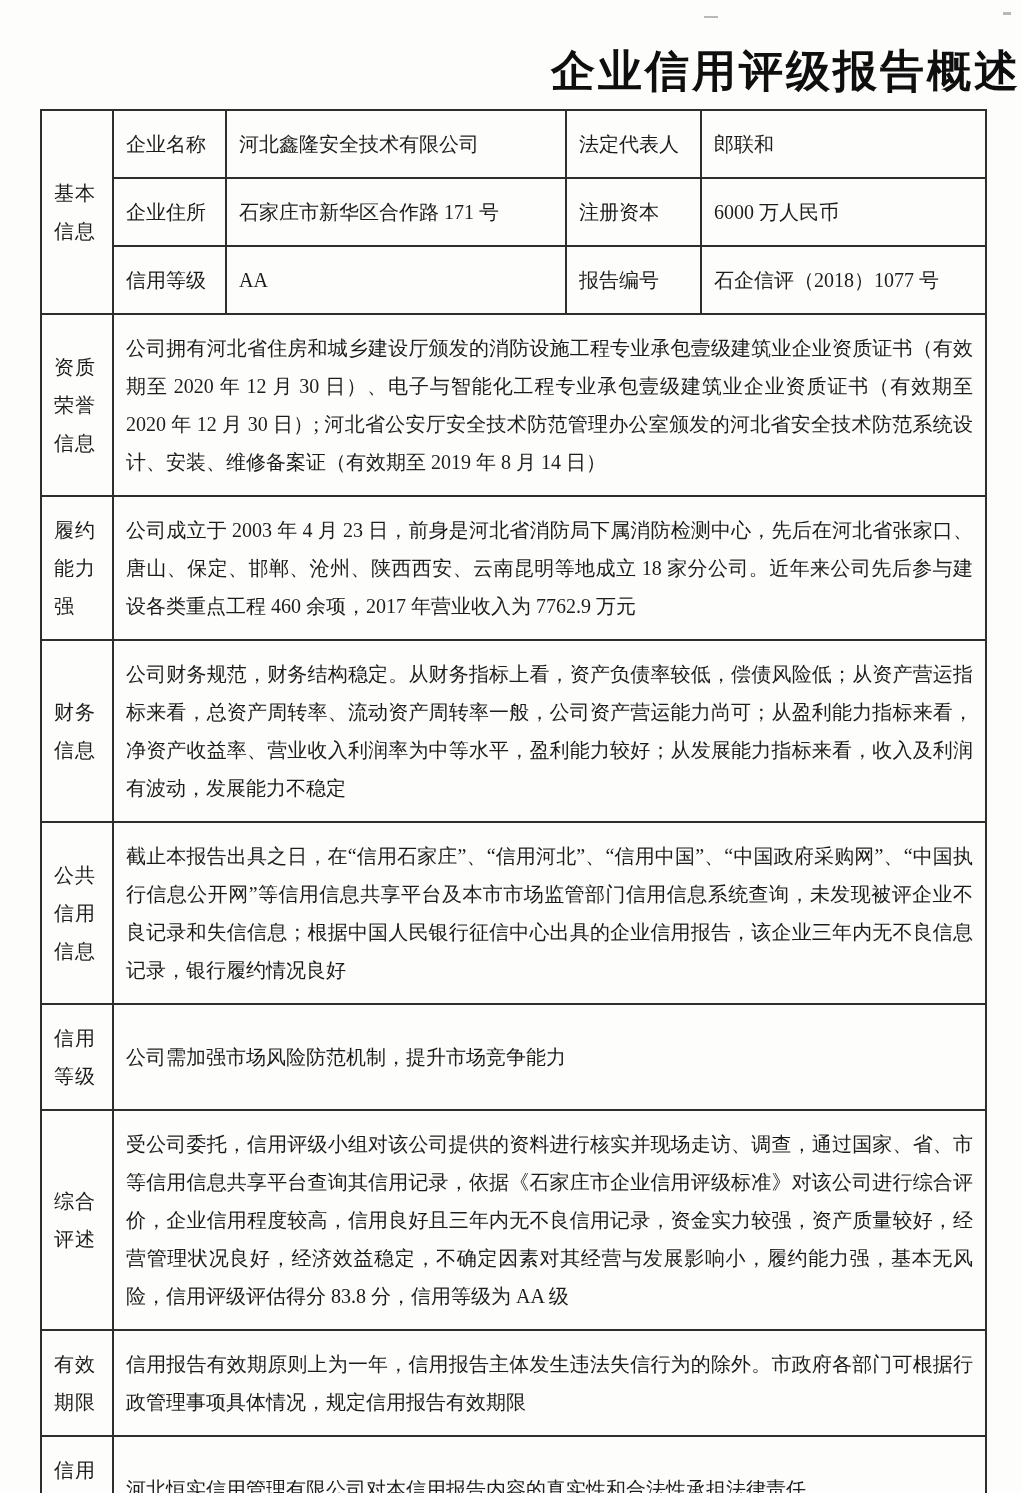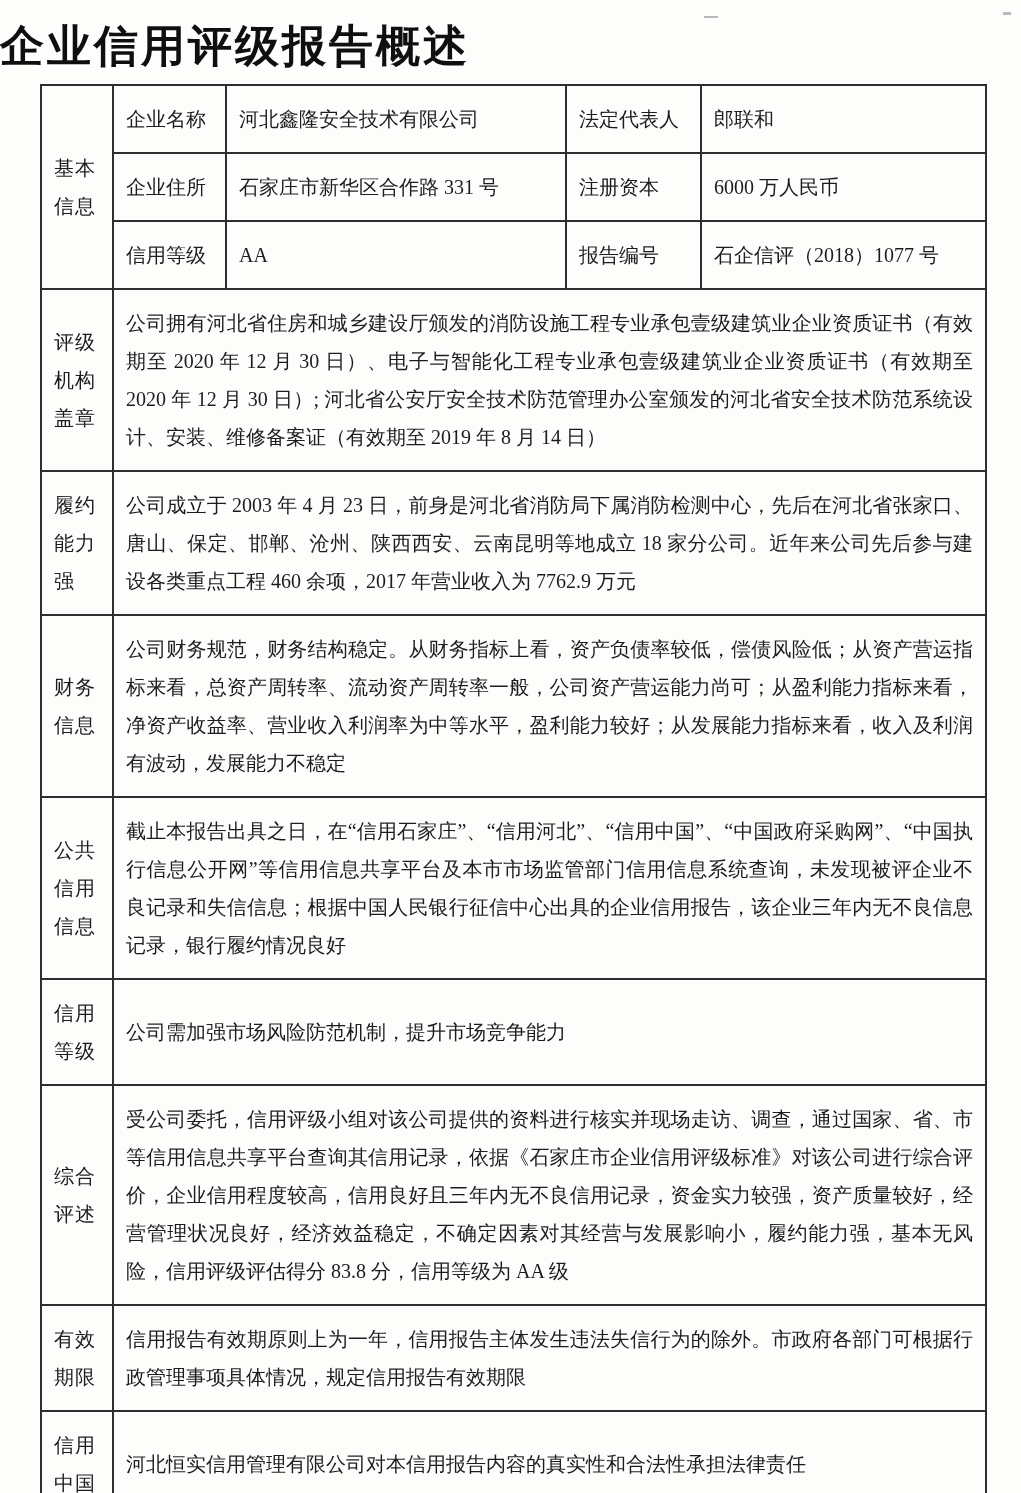--- a/index.html
+++ b/index.html
@@ -7,22 +7,22 @@
     position:relative;
     width:1021px;height:1493px;
     background:#fdfdfc;
     margin:0 auto;
     overflow:hidden;
     font-family:"Liberation Serif","DejaVu Serif",serif;
     color:#1c1c1c;
   }
   .doc-title{
     margin:0;
-    padding-top:17px;
-    text-align:left;
+    padding-top:42px;
+    text-align:right;
     font-family:"Liberation Sans","DejaVu Sans",sans-serif;
     font-weight:900;
     font-size:44px;
     letter-spacing:3px;
     color:#0f0f0f;
   }
   table.grid{
     border-collapse:collapse;
     table-layout:fixed;
     margin-left:40px;
@@ -106,33 +106,33 @@
     <tbody>
         <tr style="height:43px">
       <td class="cat" rowspan="3">基本信息</td>
       <td class="flabel">企业名称</td>
       <td class="fvalue">河北鑫隆安全技术有限公司</td>
       <td class="flabel">法定代表人</td>
       <td class="fvalue">郎联和</td>
     </tr>
     <tr style="height:43px">
       <td class="flabel">企业住所</td>
-      <td class="fvalue">石家庄市新华区合作路 331 号</td>
+      <td class="fvalue">石家庄市新华区合作路 171 号</td>
       <td class="flabel">注册资本</td>
       <td class="fvalue">6000 万人民币</td>
     </tr>
     <tr style="height:43px">
       <td class="flabel">信用等级</td>
       <td class="fvalue">AA</td>
       <td class="flabel">报告编号</td>
       <td class="fvalue">石企信评（2018）1077 号</td>
     </tr>
 
     <tr style="height:149px">
-      <td class="cat">评级机构盖章</td>
+      <td class="cat">资质荣誉信息</td>
       <td class="content" colspan="4">公司拥有河北省住房和城乡建设厅颁发的消防设施工程专业承包壹级建筑业企业资质证书（有效期至 2020 年 12 月 30 日）、电子与智能化工程专业承包壹级建筑业企业资质证书（有效期至 2020 年 12 月 30 日）; 河北省公安厅安全技术防范管理办公室颁发的河北省安全技术防范系统设计、安装、维修备案证（有效期至 2019 年 8 月 14 日）</td>
     </tr>
     <tr style="height:112px">
       <td class="cat">履约能力强</td>
       <td class="content" colspan="4">公司成立于 2003 年 4 月 23 日，前身是河北省消防局下属消防检测中心，先后在河北省张家口、唐山、保定、邯郸、沧州、陕西西安、云南昆明等地成立 18 家分公司。近年来公司先后参与建设各类重点工程 460 余项，2017 年营业收入为 7762.9 万元</td>
     </tr>
     <tr style="height:152px">
       <td class="cat">财务信息</td>
       <td class="content" colspan="4">公司财务规范，财务结构稳定。从财务指标上看，资产负债率较低，偿债风险低；从资产营运指标来看，总资产周转率、流动资产周转率一般，公司资产营运能力尚可；从盈利能力指标来看，净资产收益率、营业收入利润率为中等水平，盈利能力较好；从发展能力指标来看，收入及利润有波动，发展能力不稳定</td>
     </tr>

